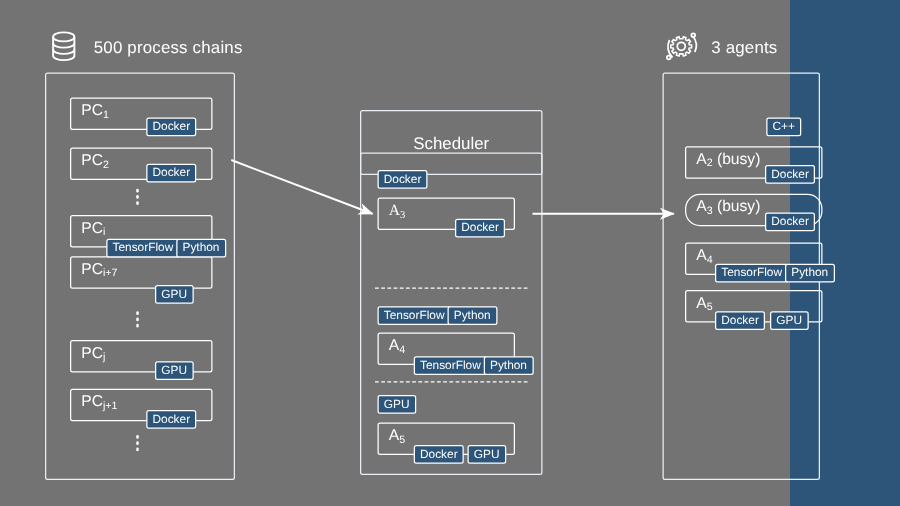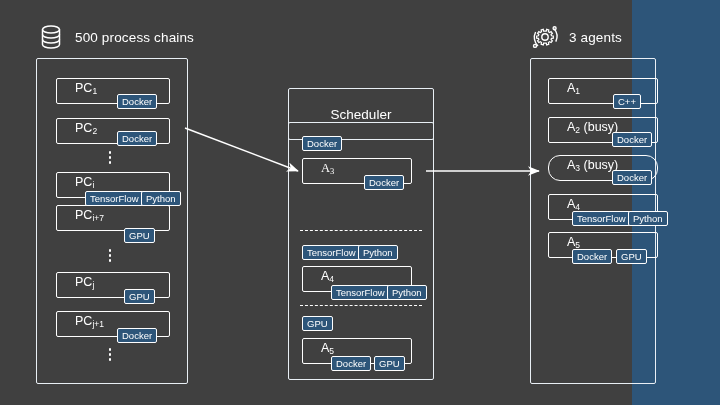--- a/index.html
+++ b/index.html
@@ -5,21 +5,21 @@
   * { box-sizing: border-box; margin: 0; padding: 0; }
   html, body {
     width: 720px; height: 405px;
     background: #2d5579;
     font-family: "Liberation Sans", sans-serif;
     overflow: hidden;
   }
   #stage {
     position: relative;
     width: 632px; height: 405px;
-    background: #404040;
+    background: #737373;
     color: #ffffff;
   }
 
   
   .col-header {
     position: absolute;
     display: flex;
     align-items: center;
     gap: 9px;
   }
@@ -53,21 +53,21 @@
 
   
   .unit {
     position: absolute;
     border: 1.3px solid #ffffff;
     border-radius: 2px;
     background: transparent;
   }
   .unit .unit-label {
     position: absolute;
-    left: 18px;
+    left: 8px;
     top: 3px;
     font-size: 12.5px;
     line-height: 13px;
     color: #ffffff;
     white-space: nowrap;
   }
   .unit .unit-label sub {
     font-size: 8.5px;
     vertical-align: baseline;
     position: relative;
@@ -253,23 +253,20 @@
         <path d="M5.6 10.0 A12 12 0 0 0 8.0 24.0"></path>
         <circle cx="24.6" cy="6.2" r="1.5"></circle>
         <circle cx="5.0" cy="23.9" r="1.5"></circle>
       </svg>
     </span>
     <span class="hdr-label">3 agents</span>
   </div>
 
   <div class="frame" style="left:530px; top:58px; width:126px; height:326px;"></div>
 
-  <div class="unit" style="left:548px; top:78px; width:110px; height:26px;">
-    <span class="unit-label">A<sub>1</sub><span class="busy"></span></span>
-  </div>
   <div class="tag" style="left:613px; top:94px;">C++</div>
 
   <div class="unit" style="left:548px; top:117px; width:110px; height:26px;">
     <span class="unit-label">A<sub>2</sub><span class="busy"> (busy)</span></span>
   </div>
   <div class="tag" style="left:612px; top:132px;">Docker</div>
 
   <div class="unit" style="left:548px; top:155px; width:110px; height:26px;border-radius:12px;">
     <span class="unit-label">A<sub>3</sub><span class="busy"> (busy)</span></span>
   </div>

